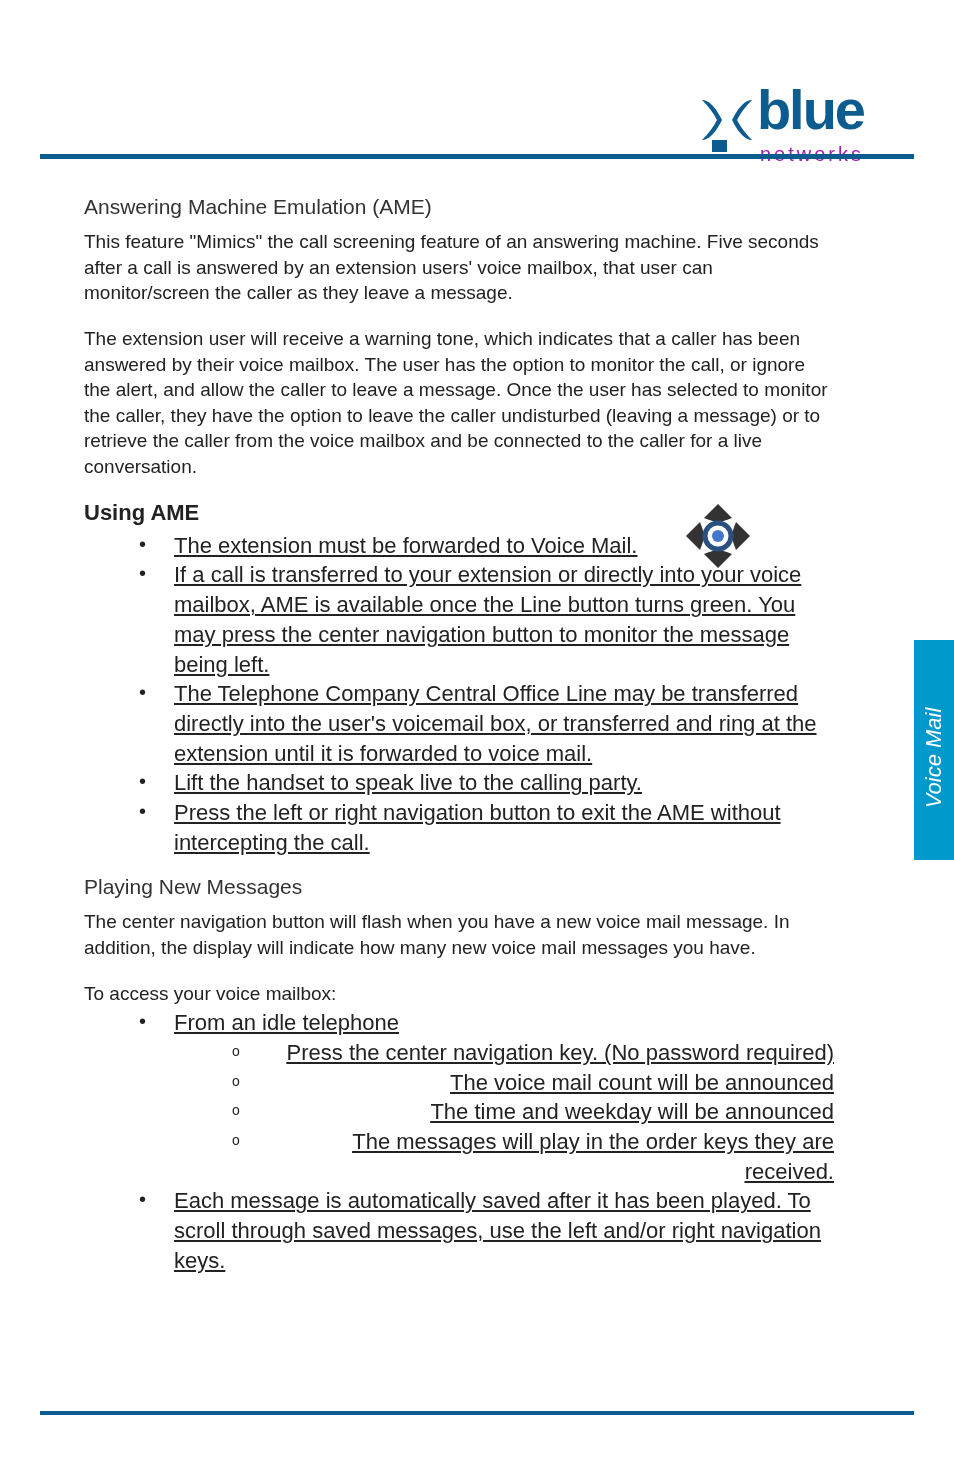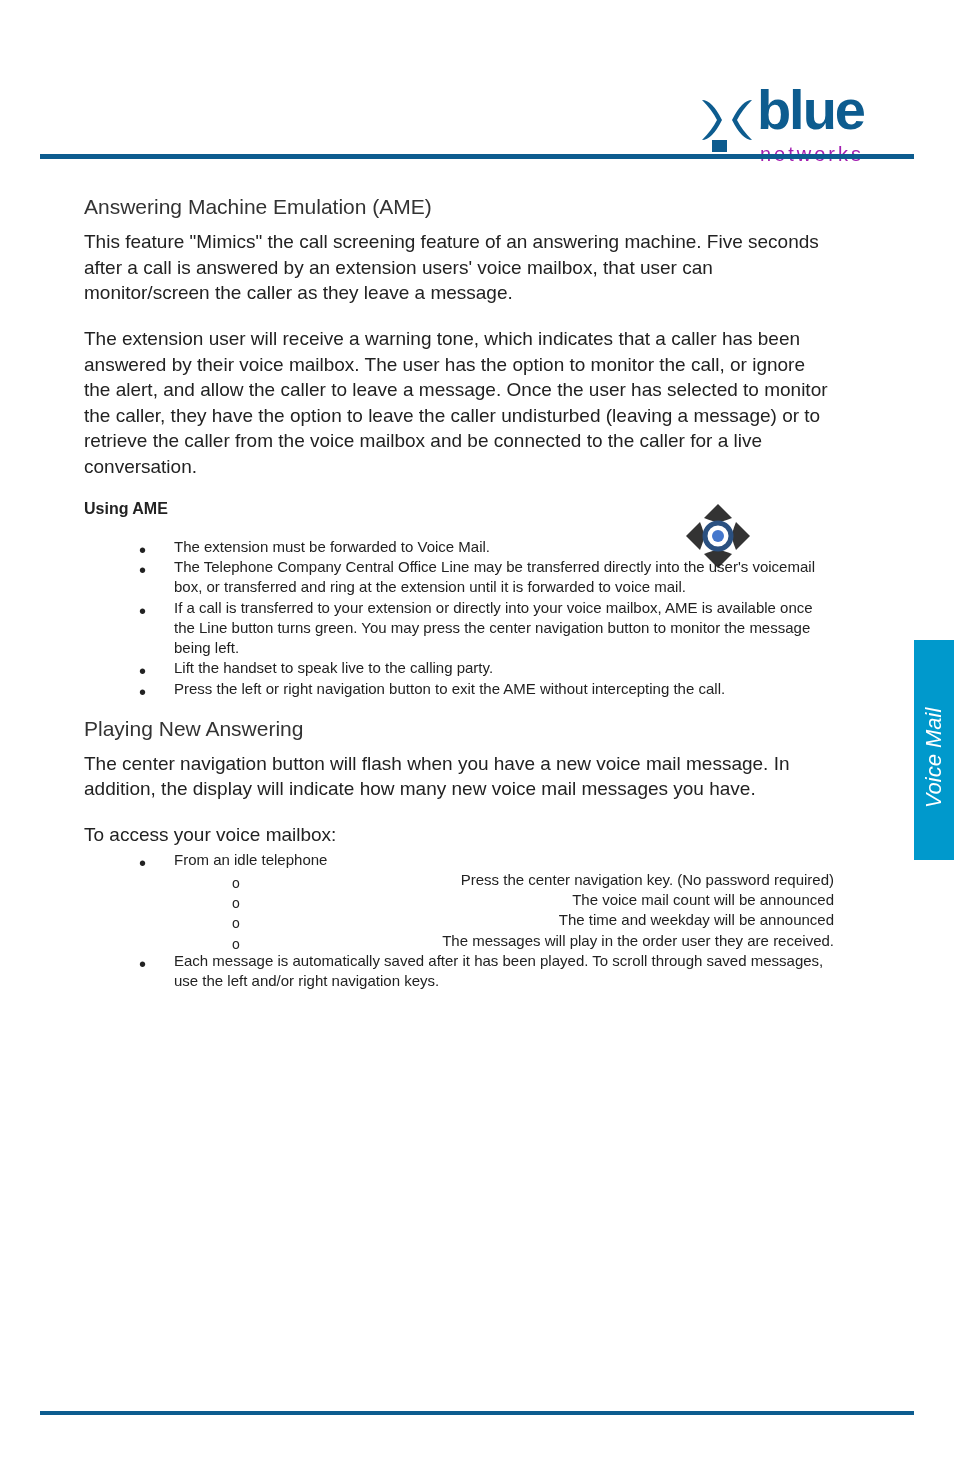--- a/index.html
+++ b/index.html
@@ -79,37 +79,38 @@
       margin-bottom: 10px;
       font-weight: normal;
     }
     .body-text {
       font-size: 19px;
       color: #222;
       line-height: 1.35;
       margin-bottom: 20px;
     }
     .subsection-title {
-      font-size: 16px;
+      font-size: 22px;
       font-weight: bold;
       color: #222;
       margin-top: 5px;
-      margin-bottom: 19px;
+      margin-bottom: 5px;
     }
     ul {
       list-style: none;
       padding-left: 55px;
       margin-bottom: 18px;
     }
     ul li {
       position: relative;
-      font-size: 15px;
+      font-size: 22px;
       color: #222;
       line-height: 1.35;
       padding-left: 35px;
+      text-decoration: underline;
     }
     ul li::before {
       content: "•";
       position: absolute;
       left: 0;
       font-size: 20px;
     }
     ul ul {
       padding-left: 58px;
       margin-bottom: 0;
@@ -200,38 +201,38 @@
         <path d="M4 36 L18 22 Q22 32 22 36 Q22 40 18 50 Z" fill="#333"></path>
         <path d="M68 36 L54 50 Q50 40 50 36 Q50 32 54 22 Z" fill="#333"></path>
         <circle cx="36" cy="36" r="13" fill="none" stroke="#2a5080" stroke-width="5"></circle>
         <circle cx="36" cy="36" r="6" fill="#4477cc"></circle>
       </svg>
     </div>
   </div>
 
   <ul>
     <li>The extension must be forwarded to Voice Mail.</li>
+    <li>If a call is transferred to your extension or directly into your voice mailbox, AME is available once the Line button turns green. You may press the center navigation button to monitor the message being left.</li>
     <li>The Telephone Company Central Office Line may be transferred directly into the user's voicemail box, or transferred and ring at the extension until it is forwarded to voice mail.</li>
-    <li>If a call is transferred to your extension or directly into your voice mailbox, AME is available once the Line button turns green. You may press the center navigation button to monitor the message being left.</li>
     <li>Lift the handset to speak live to the calling party.</li>
     <li>Press the left or right navigation button to exit the AME without intercepting the call.</li>
   </ul>
 
-  <div class="section-title">Playing New Answering</div>
+  <div class="section-title">Playing New Messages</div>
   <div class="body-text">The center navigation button will flash when you have a new voice mail message.  In addition, the display will indicate how many new voice mail messages you have.</div>
   <div class="body-text" style="margin-bottom:2px;">To access your voice mailbox:</div>
 
   <ul>
     <li>
       <span>From an idle telephone</span>
       <ul>
         <li>Press the center navigation key. (No password required)</li>
         <li>The voice mail count will be announced</li>
         <li>The time and weekday will be announced</li>
-        <li>The messages will play in the order user they are received.</li>
+        <li>The messages will play in the order keys they are received.</li>
       </ul>
     </li>
     <li>Each message is automatically saved after it has been played.  To scroll through saved messages, use the left and/or right navigation keys.</li>
   </ul>
 
 </div>
 
 <div class="rule-bottom"></div>
 
 </body></html>

